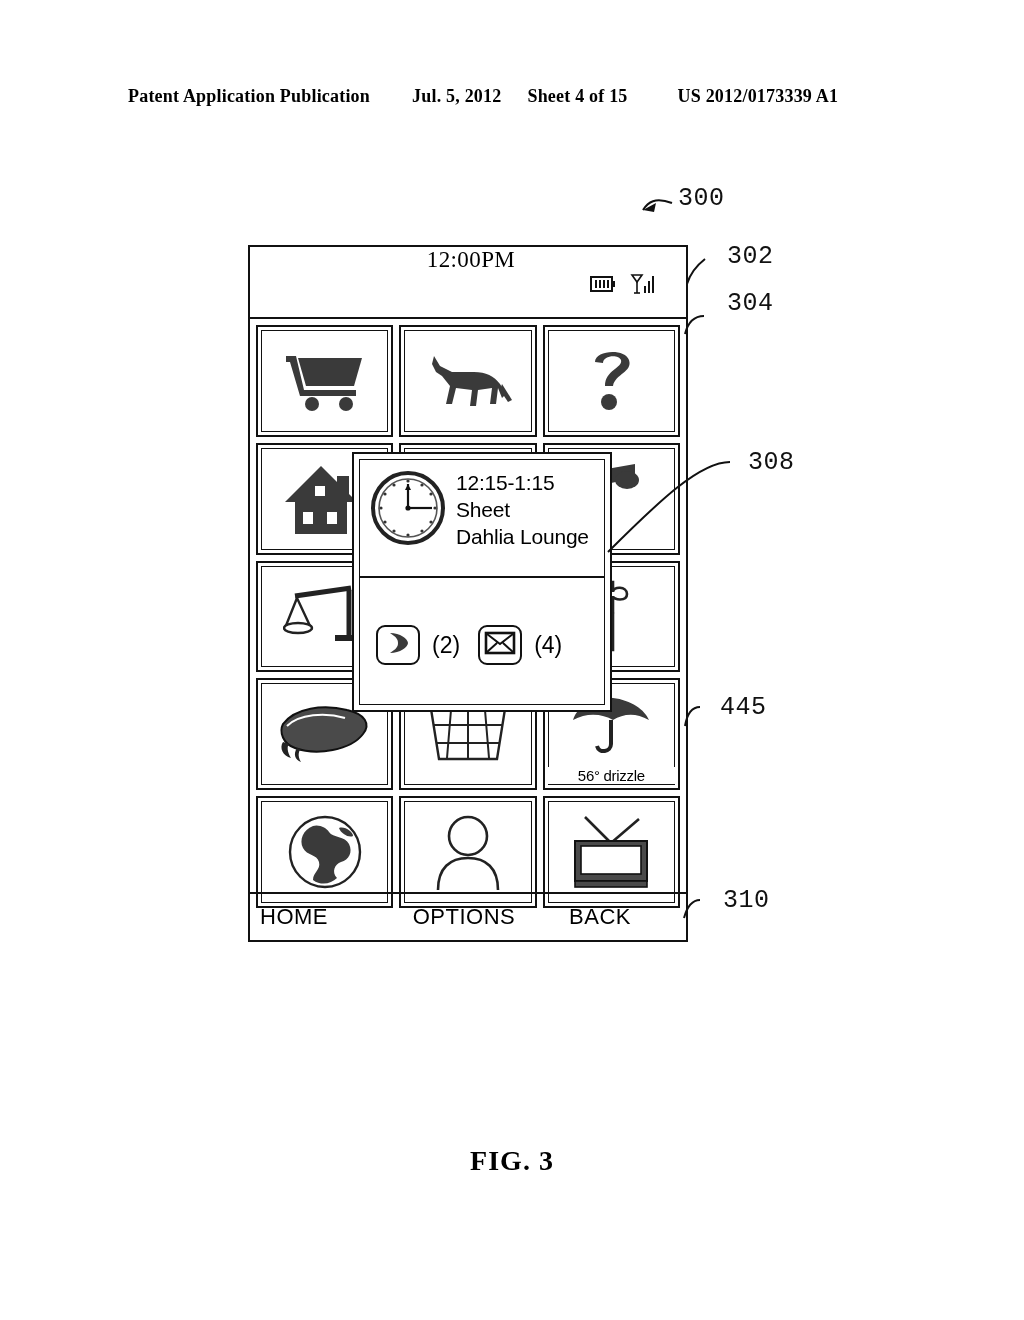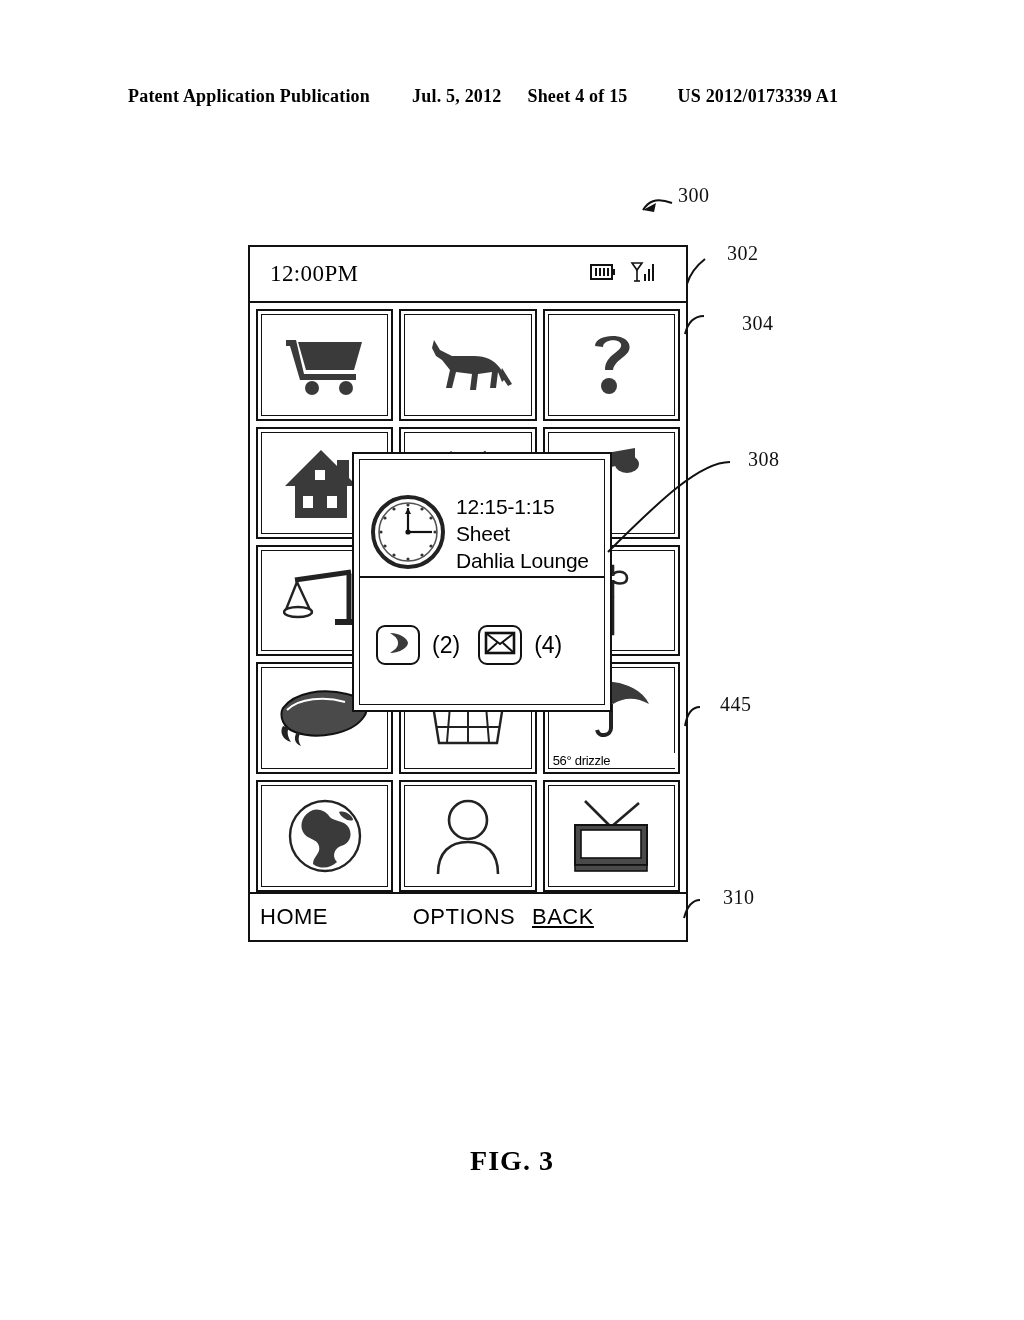--- a/index.html
+++ b/index.html
@@ -56,26 +56,27 @@
     top: 245px;
     width: 440px;
     height: 697px;
     border: 2px solid #111;
     background: #fff;
     box-sizing: border-box;
   }
 
   .statusbar {
     position: relative;
-    height: 56px;
+    height: 72px;
     border-bottom: 2px solid #111;
     box-sizing: border-box;
     display: flex;
     align-items: center;
     padding: 0 14px 0 20px;
+    flex-direction: column;
   }
   .statusbar .clock-text {
     font-family: "Liberation Serif", serif;
     font-size: 23px;
     letter-spacing: 0.4px;
   }
   .statusbar .sb-icons {
     margin-left: auto;
     display: flex;
     align-items: center;
@@ -108,25 +109,25 @@
     content: "";
     position: absolute;
     left: 3px; top: 3px; right: 3px; bottom: 3px;
     border: 1px solid #111;
     pointer-events: none;
   }
   .tile svg { display: block; }
   .tile-label {
     position: absolute;
     bottom: 4px;
-    left: 8px;
+    left: 0;
     width: 100%;
-    text-align: left;
+    text-align: center;
     font-family: "Liberation Sans", sans-serif;
-    font-size: 13px;
+    font-size: 15px;
     letter-spacing: -0.3px;
     background: #fff;
   }
 
   
   .softkeys {
     position: absolute;
     left: 0;
     bottom: 0;
     width: 100%;
@@ -137,21 +138,21 @@
     align-items: center;
     font-family: "Liberation Sans", sans-serif;
     font-size: 22px;
     letter-spacing: 0.5px;
   }
   .softkeys .sk {
     flex: 1 1 0;
     text-align: center;
   }
   .softkeys .sk.left  { text-align: left;  padding-left: 10px; }
-  .softkeys .sk.right { text-align: left; padding-right: 18px; text-decoration: underline; }
+  .softkeys .sk.right { text-align: center; padding-right: 18px; }
 
   
   .popup {
     position: absolute;
     left: 352px;
     top: 452px;
     width: 260px;
     height: 260px;
     background: #fff;
     border: 2px solid #111;
@@ -165,21 +166,20 @@
     border: 1px solid #111;
     pointer-events: none;
   }
   .popup-top {
     position: relative;
     height: 120px;
     display: flex;
     align-items: flex-start;
     padding: 16px 10px 0 16px;
     box-sizing: border-box;
-    margin-top: 24px;
   }
   .popup-divider {
     position: absolute;
     left: 6px;
     right: 6px;
     top: 122px;
     height: 0;
     border-top: 2px solid #111;
   }
   .popup-text {
@@ -214,22 +214,22 @@
   }
   .count {
     font-family: "Liberation Sans", sans-serif;
     font-size: 23px;
     margin: 0 18px 0 12px;
   }
 
   
   .ref {
     position: absolute;
-    font-family: Liberation Serif, serif;
-    font-size: 20px;
+    font-family: Liberation Mono, monospace;
+    font-size: 25px;
     letter-spacing: 0.5px;
     color: #111;
   }
   .leaders {
     position: absolute;
     left: 0; top: 0;
     width: 1024px; height: 1320px;
     pointer-events: none;
     z-index: 30;
   }
@@ -522,18 +522,18 @@
 
   <path d="M730 462 C700 462 660 500 608 552" fill="none" stroke="#111" stroke-width="2"></path>
 
   <path d="M700 707 C692 707 687 714 685 726" fill="none" stroke="#111" stroke-width="2"></path>
 
   <path d="M700 900 C692 900 687 907 684 918" fill="none" stroke="#111" stroke-width="2"></path>
 </svg>
 
 <div class="ref" style="left:678px; top:184px;">300</div>
 <div class="ref" style="left:727px; top:242px;">302</div>
-<div class="ref" style="left:727px; top:312px;margin-left:15px;">304</div>
+<div class="ref" style="left:727px; top:289px;">304</div>
 <div class="ref" style="left:748px; top:448px;">308</div>
 <div class="ref" style="left:720px; top:693px;">445</div>
 <div class="ref" style="left:723px; top:886px;">310</div>
 
 <div class="fig-caption">FIG. 3</div>
 
 </body></html>

